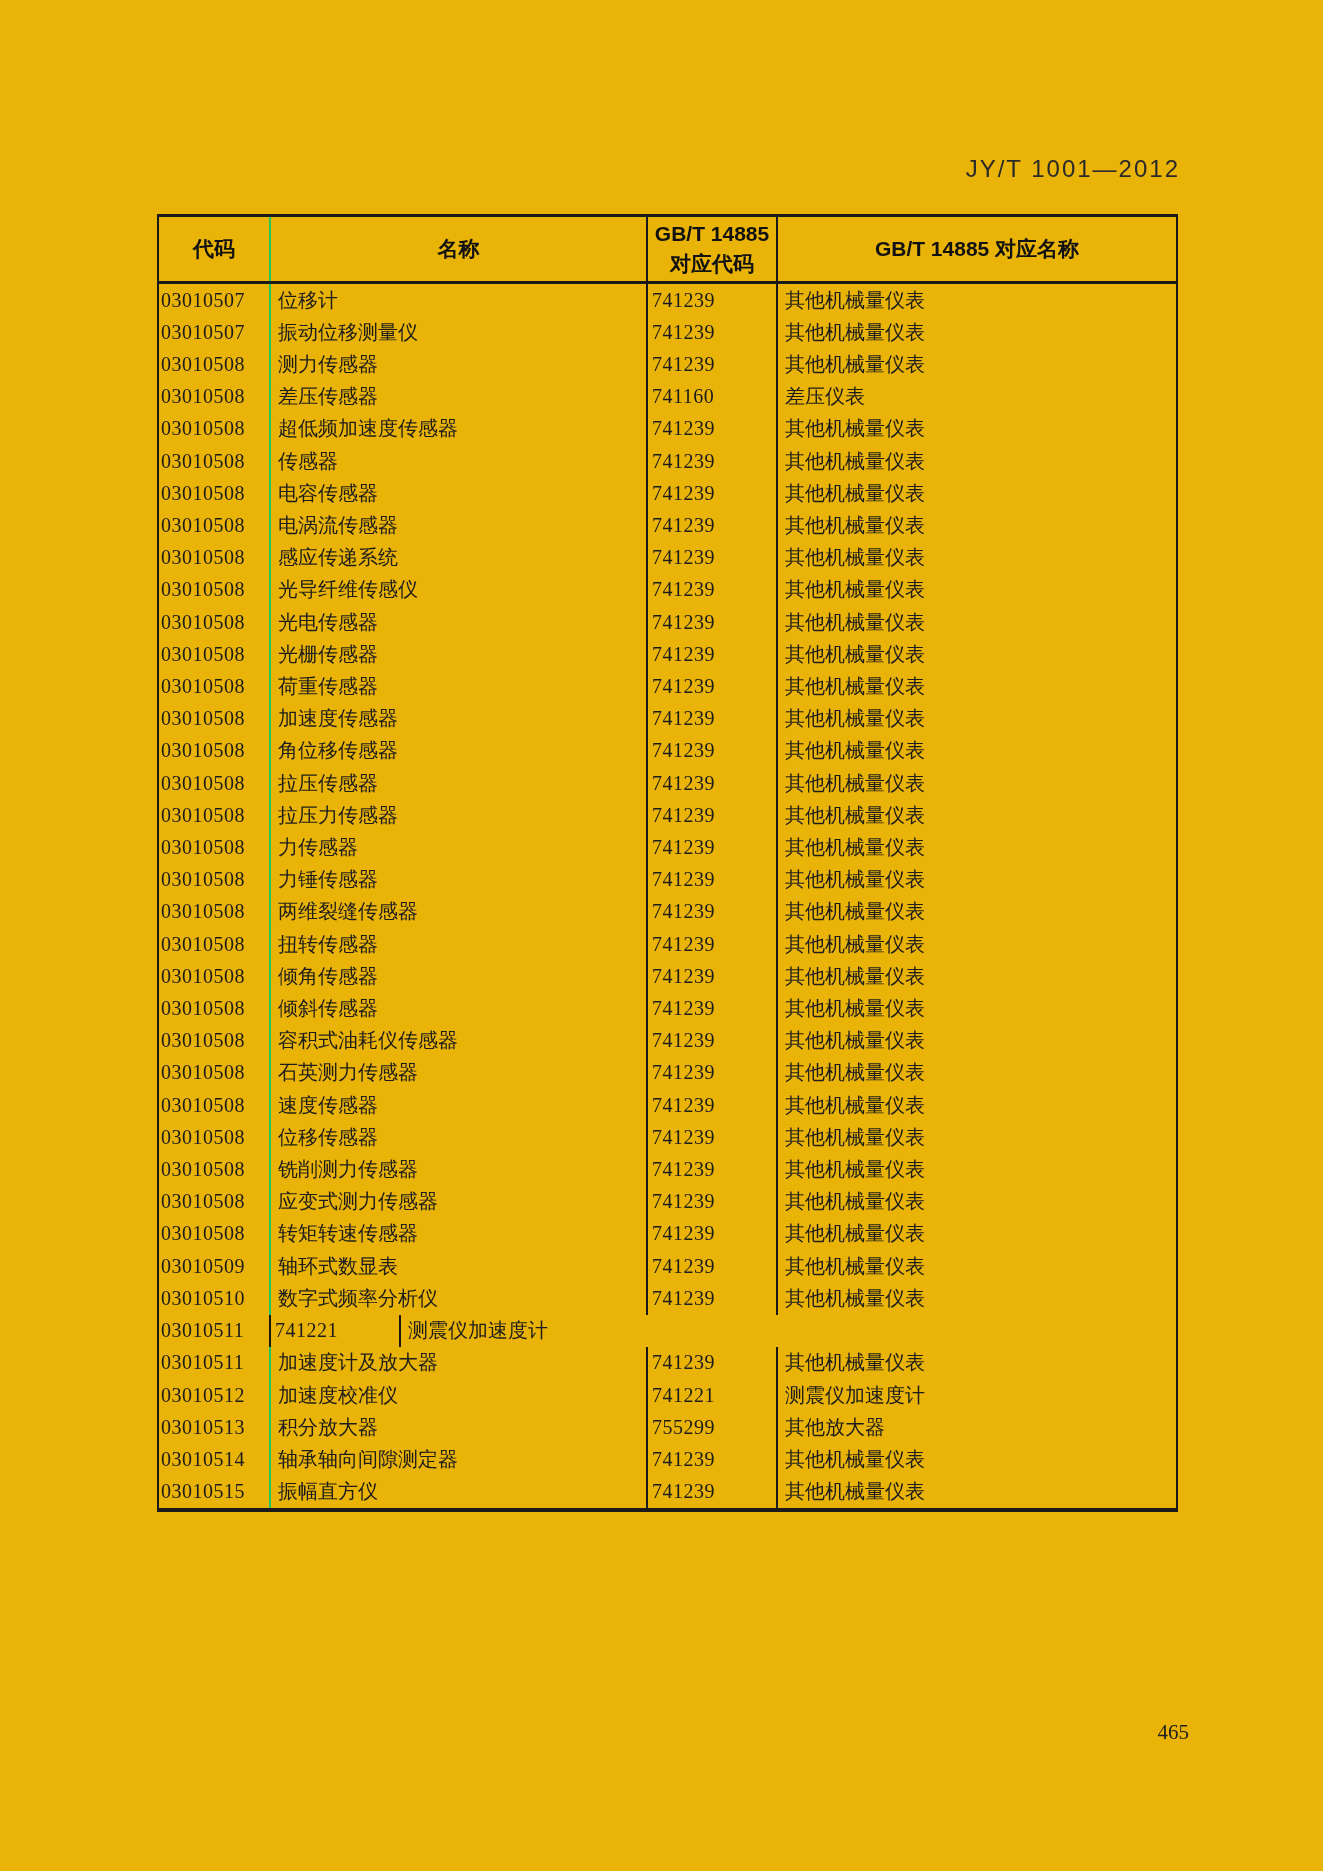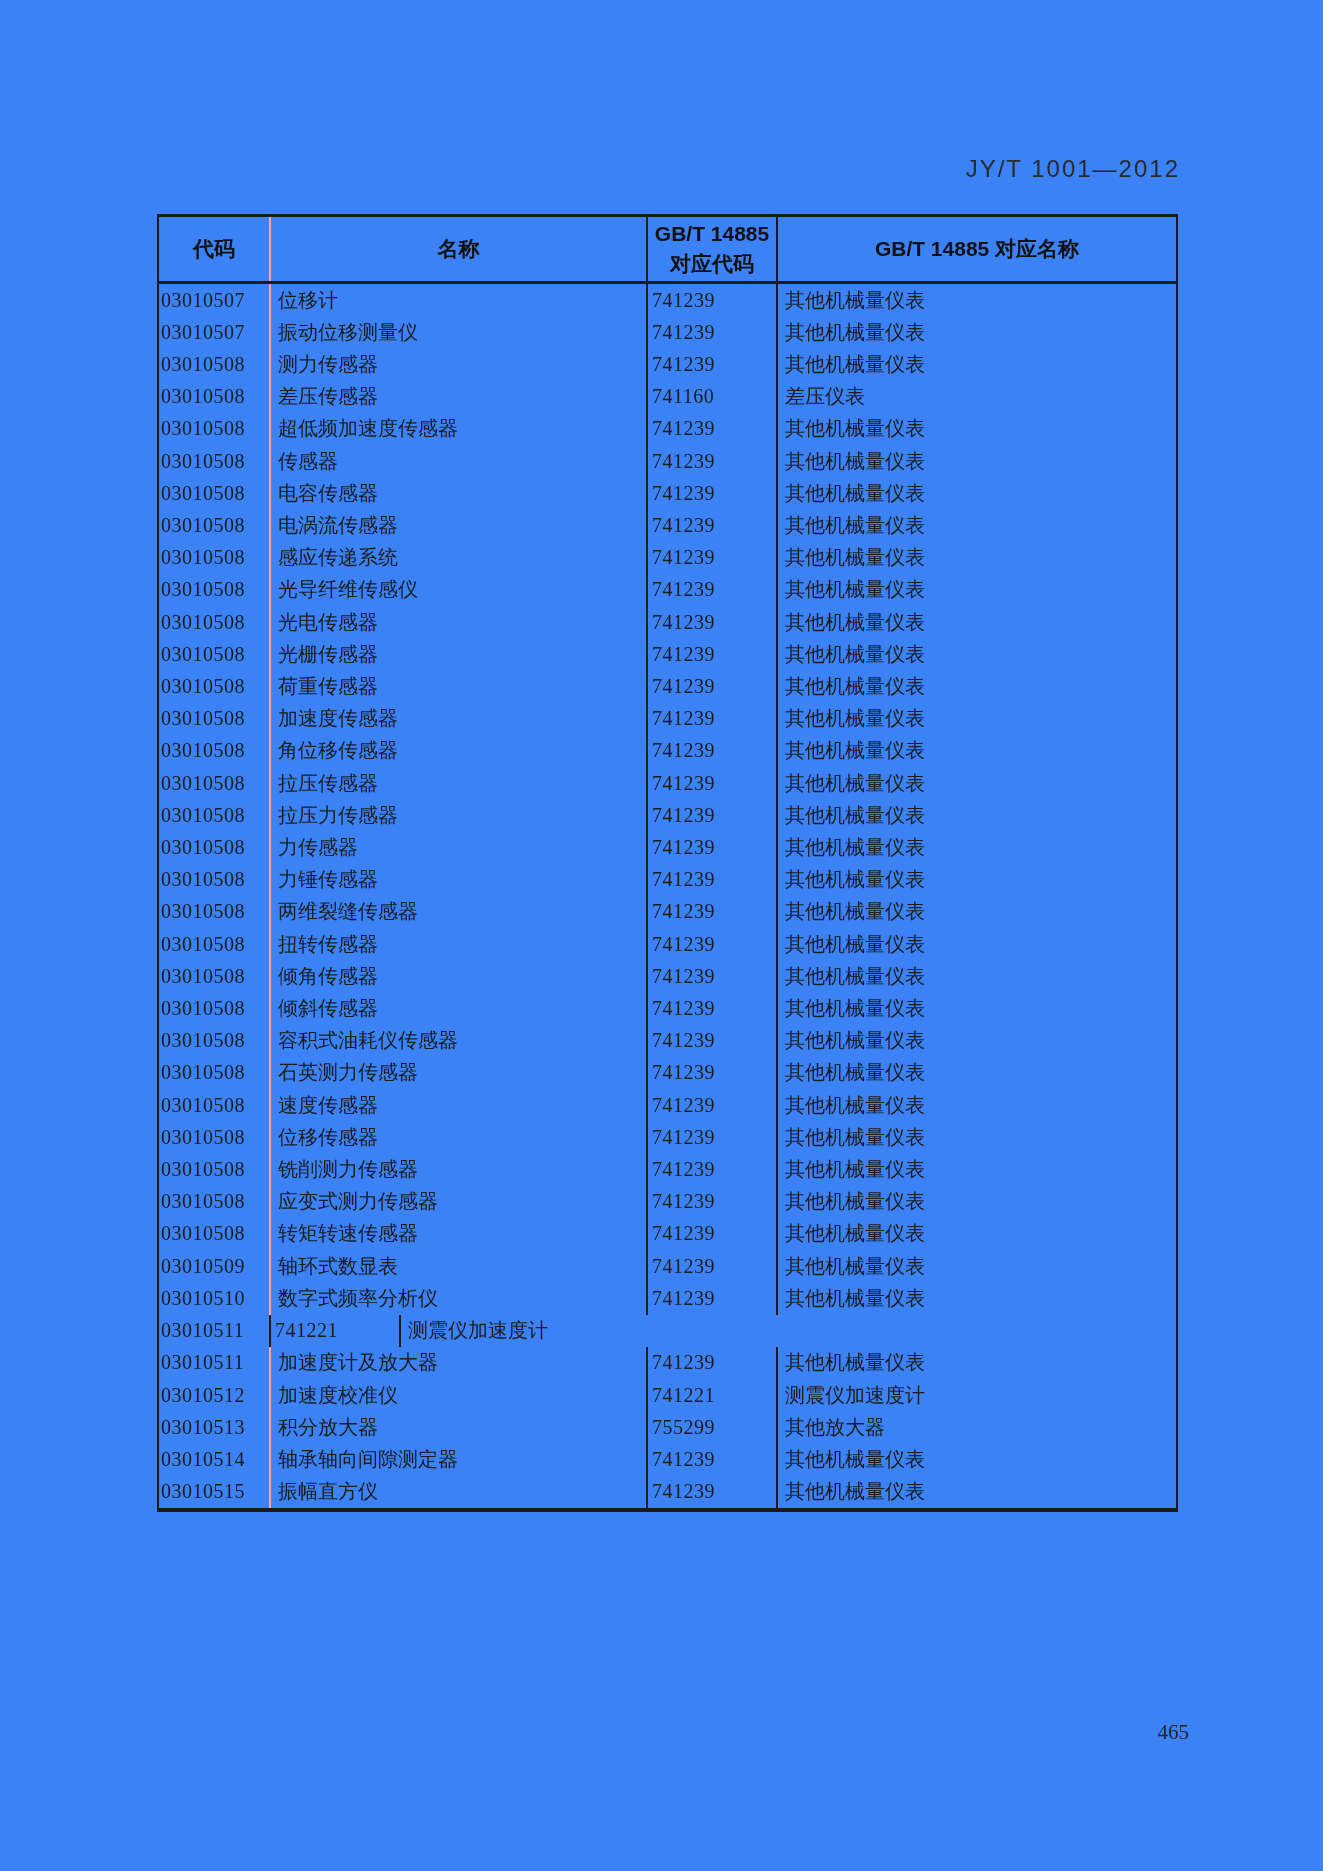--- a/index.html
+++ b/index.html
@@ -1,21 +1,21 @@
 <!DOCTYPE html>
 <html><head>
 <meta charset="utf-8">
 <style>
   * { margin: 0; padding: 0; box-sizing: border-box; }
   html, body { background: #e8e8e8; }
   .page {
     position: relative;
     width: 1323px;
     height: 1871px;
-    background: #3b82f6;
+    background: #eab308;
     font-family: "Liberation Serif", "DejaVu Serif", serif;
     color: #1c1c1c;
     overflow: hidden;
   }
   .doc-number {
     position: absolute;
     top: 155px;
     left: 0;
     width: 1180px;
     text-align: right;
@@ -59,21 +59,21 @@
     display: flex;
     flex-direction: column;
   }
   .tr {
     flex: 1;
     display: flex;
     align-items: center;
     font-size: 20px;
   }
   .col-1 { width: 110px; }
-  .col-2 { width: 377px; border-left: 2px solid #fca5a5; text-align: center; }
+  .col-2 { width: 377px; border-left: 2px solid #22c55e; text-align: center; }
   .col-3 { width: 130px; border-left: 2px solid #1a1a1a; }
   .col-4 { flex: 1; border-left: 2px solid #1a1a1a; }
   .td {
     height: 100%;
     display: flex;
     align-items: center;
     white-space: nowrap;
     overflow: hidden;
   }
   .td.col-1 { padding-left: 2px; letter-spacing: 0.5px; }

